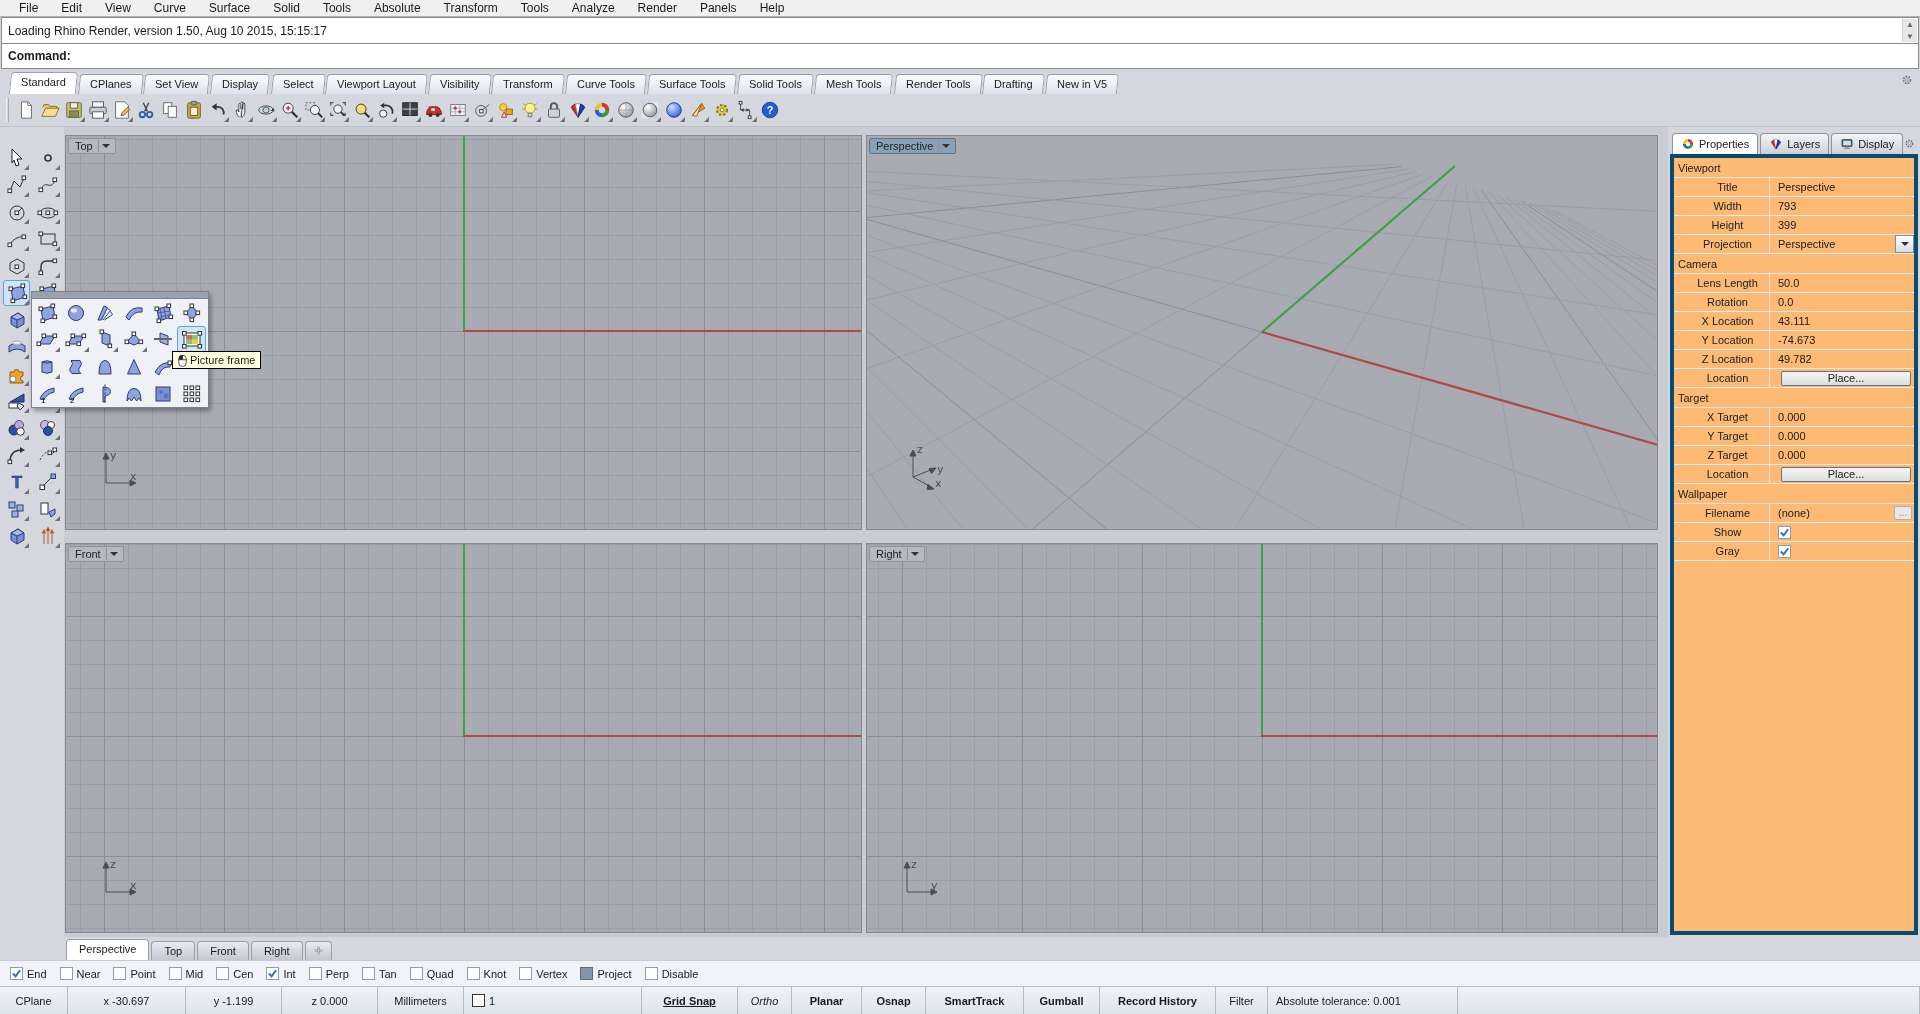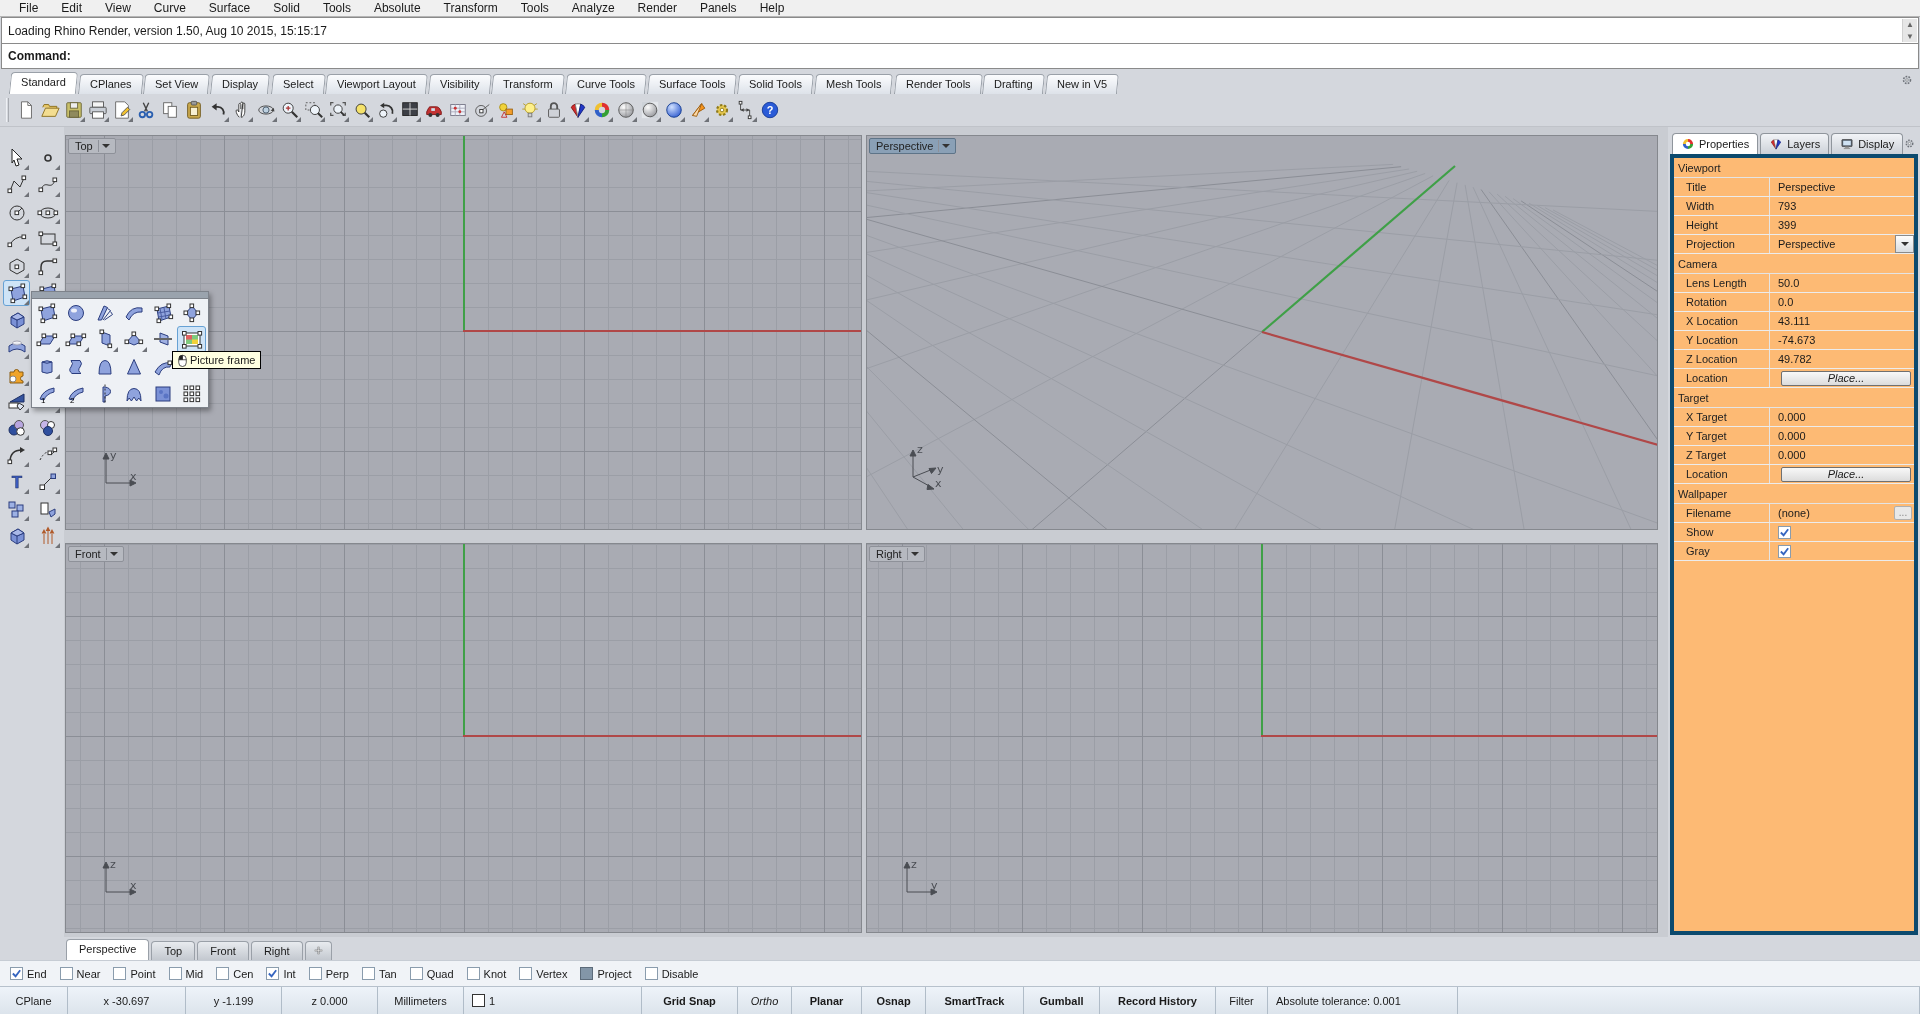--- a/index.html
+++ b/index.html
@@ -69,27 +69,27 @@
   
   #panel { position:absolute; left:1668px; top:0; width:252px; height:100%; background:#d4d7dd; z-index:2; }
   #paneltabs { height:27px; display:flex; align-items:flex-end; padding:6px 4px 0 4px; position:relative; }
   .ptab { display:flex; align-items:center; gap:4px; height:21px; padding:2px 8px; margin-right:2px;
     background:linear-gradient(#f2f4f7,#ccd1d8); border:1px solid #8f959c; border-bottom:none; border-radius:4px 4px 0 0; font-size:11px; }
   .ptab.active { background:#fff; }
   #paneltabs .rightgear { position:absolute; right:4px; top:10px; }
   #panelbody { position:absolute; top:27px; left:2px; right:2px; bottom:2px; background:#fdba74; border:4px solid #0c4a6e; overflow:hidden; }
   .sechead { height:20px; display:flex; align-items:center; padding-left:4px; border-bottom:1px solid #e4e4e4; color:#222; }
   .prowp { display:flex; height:19px; border-bottom:1px solid #ececec; align-items:center; }
-  .plabel { width:95px; padding-left:12px; color:#222; }
+  .plabel { width:95px; padding-left:12px; color:#222;text-align:center; }
   .pval { flex:1; border-left:1px solid #e4e4e4; padding-left:8px; height:100%; display:flex; align-items:center; position:relative; }
   .ddbtn { position:absolute; right:0px; top:0px; width:19px; height:18px; background:linear-gradient(#fdfdfd,#d8dde2);
     border:1px solid #8a8a8a; display:flex; align-items:center; justify-content:center; }
   .ddbtn i { width:0; height:0; border:4px solid transparent; border-top-color:#333; position:relative; top:2px; }
   .placebtn { flex:1; margin:16px 3px; height:15px; border:1px solid #707070; border-radius:2px;
-    background:linear-gradient(#f8f8f8,#dcdcdc); font-size:11px; text-align:center; line-height:13px;font-style:italic; }
+    background:linear-gradient(#f8f8f8,#dcdcdc); font-size:11px; text-align:center; line-height:13px; }
   .ellbtn { position:absolute; right:2px; width:18px; height:14px; border:1px solid #b0b0b0; border-radius:2px;
     background:#e8e8e8; color:#888; text-align:center; line-height:11px; font-size:10px; }
   .cb { width:13px; height:13px; background:#fff; border:1px solid #8a9cad; display:inline-flex; align-items:center; justify-content:center; }
   .cb.filled { background:#8396a8; border-color:#5c6b7a; }
   
   #vtabs { height:23px; display:flex; align-items:flex-end; padding-left:66px; background:#d4d7dd; }
   .vtab { height:19px; padding:3px 12px; margin-right:2px; background:linear-gradient(#e8ebef,#c3c8cf);
     border:1px solid #9aa0a8; border-bottom:none; border-radius:4px 4px 0 0; font-size:11px; }
   .vtab.active { background:#fff; height:21px; }
   .vtab.plus { padding:3px 7px; }
@@ -1231,21 +1231,21 @@
 <div id="statusbar">
     <span class="seg" style="width: 68px;">CPlane</span>
     <span class="seg" style="width: 118px;">x -30.697</span>
     <span class="seg" style="width: 96px;">y -1.199</span>
     <span class="seg" style="width: 96px;">z 0.000</span>
     <span class="seg" style="width: 86px;">Millimeters</span>
     <span class="seg" style="width: 178px; justify-content: flex-start; padding-left: 8px;">
       <span class="layerchip"></span>
       <span>1</span>
     </span>
-    <span class="seg bold" style="width: 96px;">Grid Snap</span>
+    <span class="seg bold" style="width: 96px; text-decoration: underline;">Grid Snap</span>
     <span class="seg" style="width: 54px; font-style: italic;">Ortho</span>
     <span class="seg bold" style="width: 70px;">Planar</span>
     <span class="seg bold" style="width: 64px;">Osnap</span>
     <span class="seg bold" style="width: 98px;">SmartTrack</span>
     <span class="seg bold" style="width: 76px;">Gumball</span>
     <span class="seg bold" style="width: 116px;">Record History</span>
     <span class="seg" style="width: 52px;">Filter</span>
     <span class="seg" style="width: 190px; justify-content: flex-start; padding-left: 8px;">Absolute tolerance: 0.001</span>
     <span class="seg" style="flex: 1 1 0%;"></span>
   </div>

